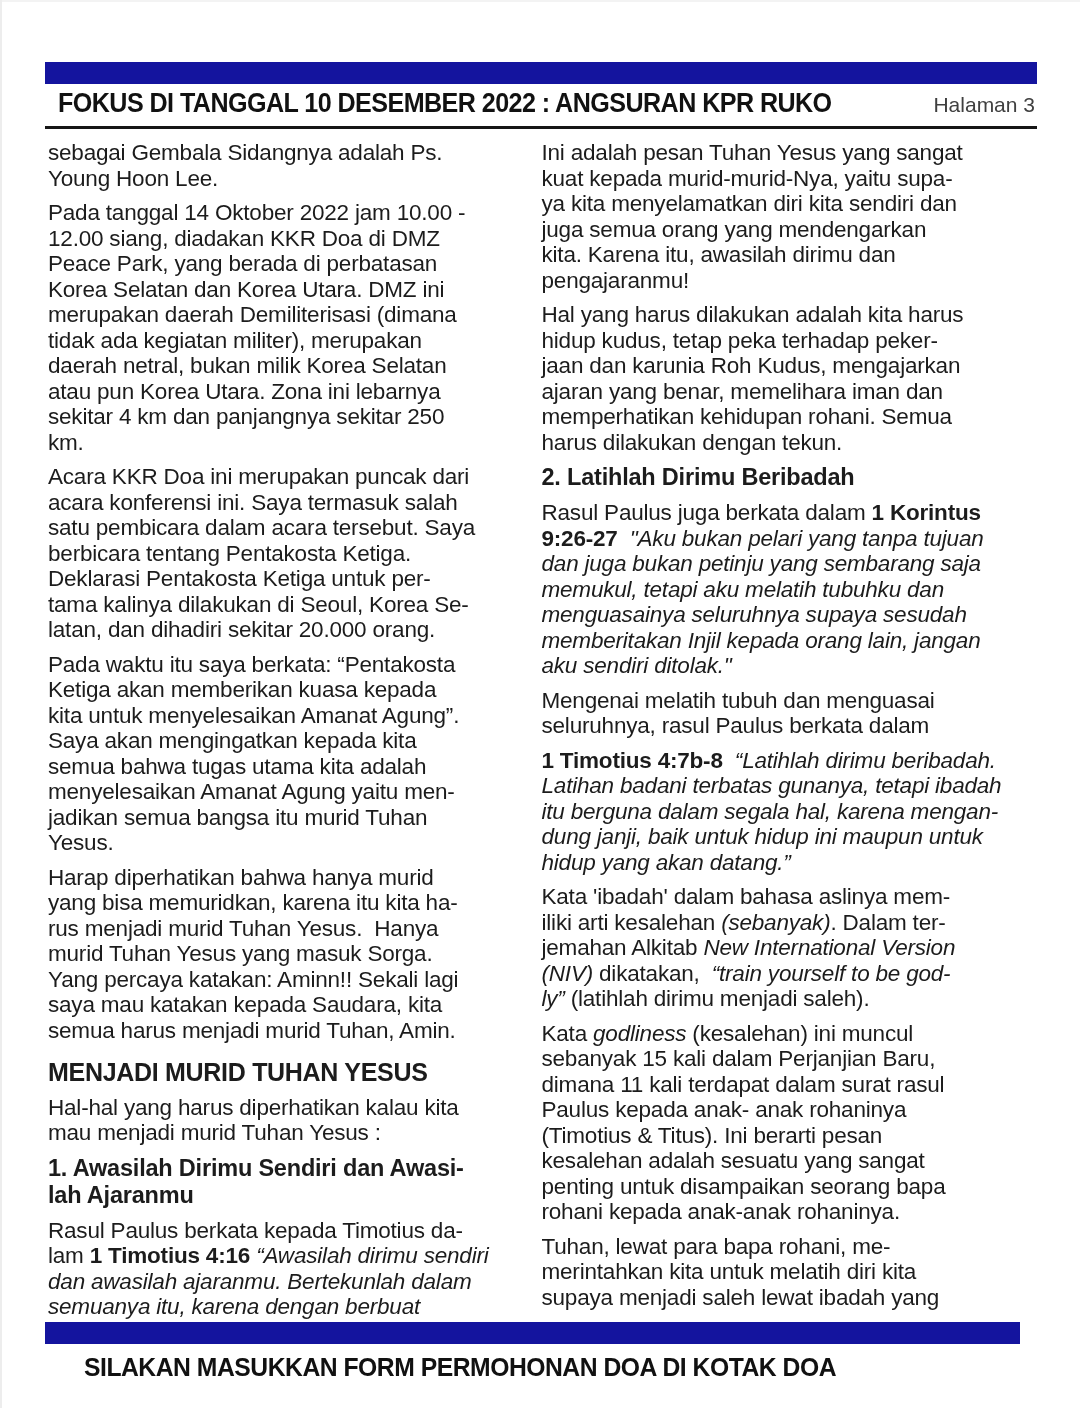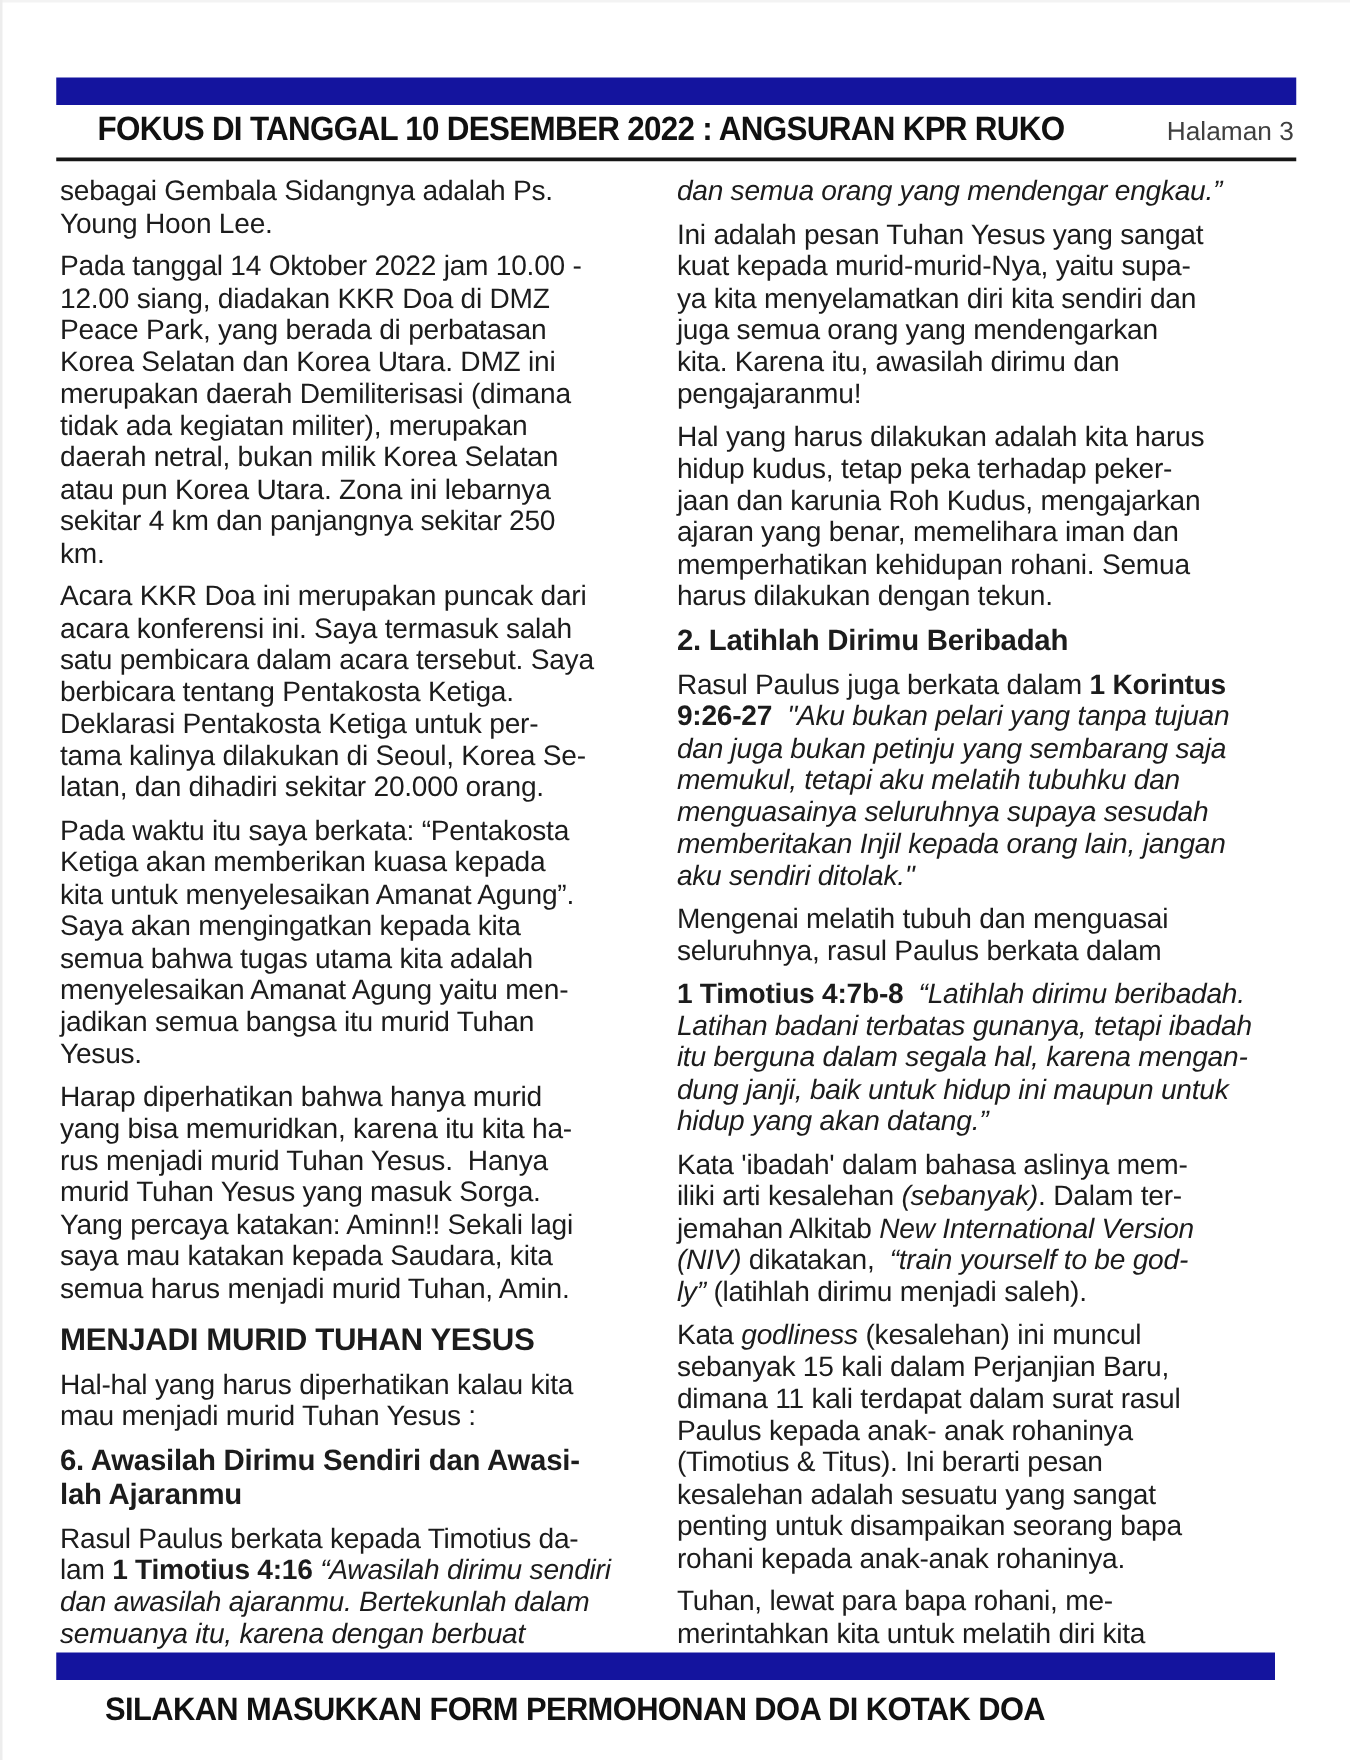--- a/index.html
+++ b/index.html
@@ -9,21 +9,21 @@
     background:#ffffff;
     font-family:"Liberation Sans","DejaVu Sans",sans-serif;
     color:var(--text,#1c1c1c);
     overflow:hidden;
     box-shadow:inset 2px 0 0 #ededed, inset 0 2px 0 #f3f3f3;
   }
   .bar{height:22px;background:var(--blue,#14149e);}
   .bar.top{margin:62px 43px 0 45px;}
   .header-row{
     display:flex;align-items:baseline;
-    margin:4px 45px 0 78px;
+    margin:4px 45px 0 58px;
   }
   .title{
     font-weight:700;font-size:27px;letter-spacing:-0.6px;
     transform:scaleX(0.93);transform-origin:left center;
     white-space:nowrap;color:#111;
   }
   .page-num{
     margin-left:auto;font-size:21px;color:#404040;white-space:nowrap;
   }
   .rule{height:3px;background:#161616;margin:7px 43px 0 45px;}
@@ -99,30 +99,29 @@
         <div class="para"><span class="run-n">Harap diperhatikan bahwa hanya murid
 yang bisa memuridkan, karena itu kita ha-
 rus menjadi murid Tuhan Yesus.  Hanya
 murid Tuhan Yesus yang masuk Sorga.
 Yang percaya katakan: Aminn!! Sekali lagi
 saya mau katakan kepada Saudara, kita
 semua harus menjadi murid Tuhan, Amin.</span></div>
         <div class="h-major"><span class="run-b">MENJADI MURID TUHAN YESUS</span></div>
         <div class="para"><span class="run-n">Hal-hal yang harus diperhatikan kalau kita
 mau menjadi murid Tuhan Yesus :</span></div>
-        <div class="h-sub"><span class="run-b">6. Awasilah Dirimu Sendiri dan Awasi-
+        <div class="h-sub"><span class="run-b">1. Awasilah Dirimu Sendiri dan Awasi-
 lah Ajaranmu</span></div>
         <div class="para"><span class="run-n">Rasul Paulus berkata kepada Timotius da-
 lam </span><span class="run-b">1 Timotius 4:16</span><span class="run-n"> </span><span class="run-i">“Awasilah dirimu sendiri
 dan awasilah ajaranmu. Bertekunlah dalam
 semuanya itu, karena dengan berbuat
 demikian engkau akan menyelamatkan dirimu</span></div>
       </section>
     <section class="col" id="col-right">
-        <div class="para"><span class="run-i">dan semua orang yang mendengar engkau.”</span></div>
         <div class="para"><span class="run-n">Ini adalah pesan Tuhan Yesus yang sangat
 kuat kepada murid-murid-Nya, yaitu supa-
 ya kita menyelamatkan diri kita sendiri dan
 juga semua orang yang mendengarkan
 kita. Karena itu, awasilah dirimu dan
 pengajaranmu!</span></div>
         <div class="para"><span class="run-n">Hal yang harus dilakukan adalah kita harus
 hidup kudus, tetap peka terhadap peker-
 jaan dan karunia Roh Kudus, mengajarkan
 ajaran yang benar, memelihara iman dan

